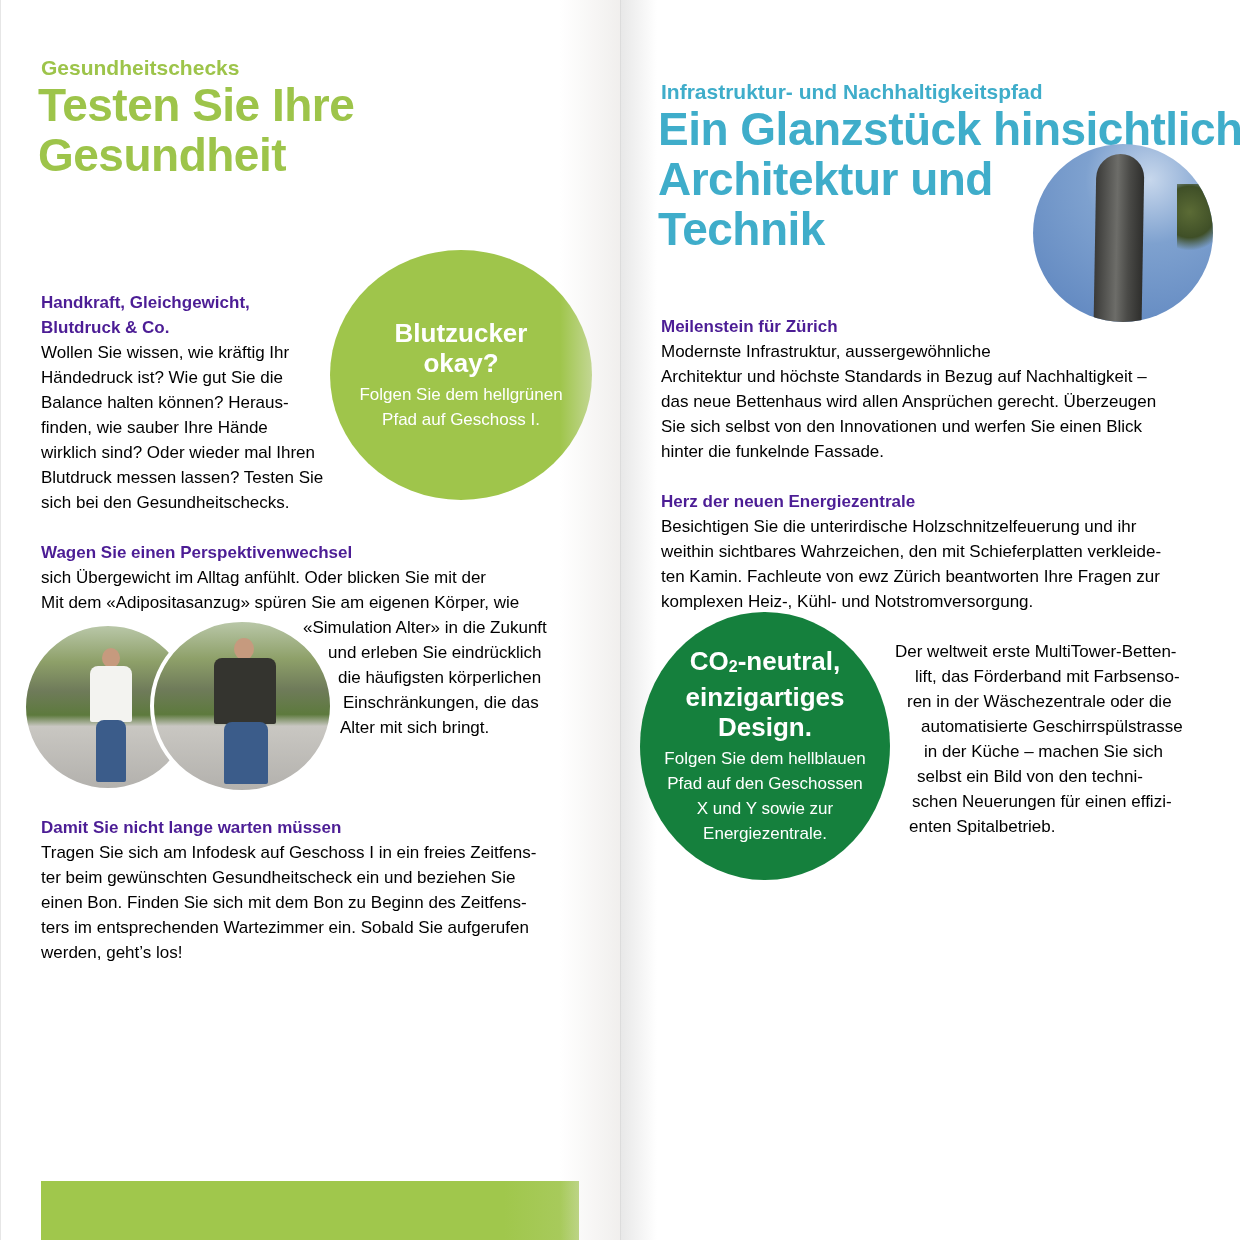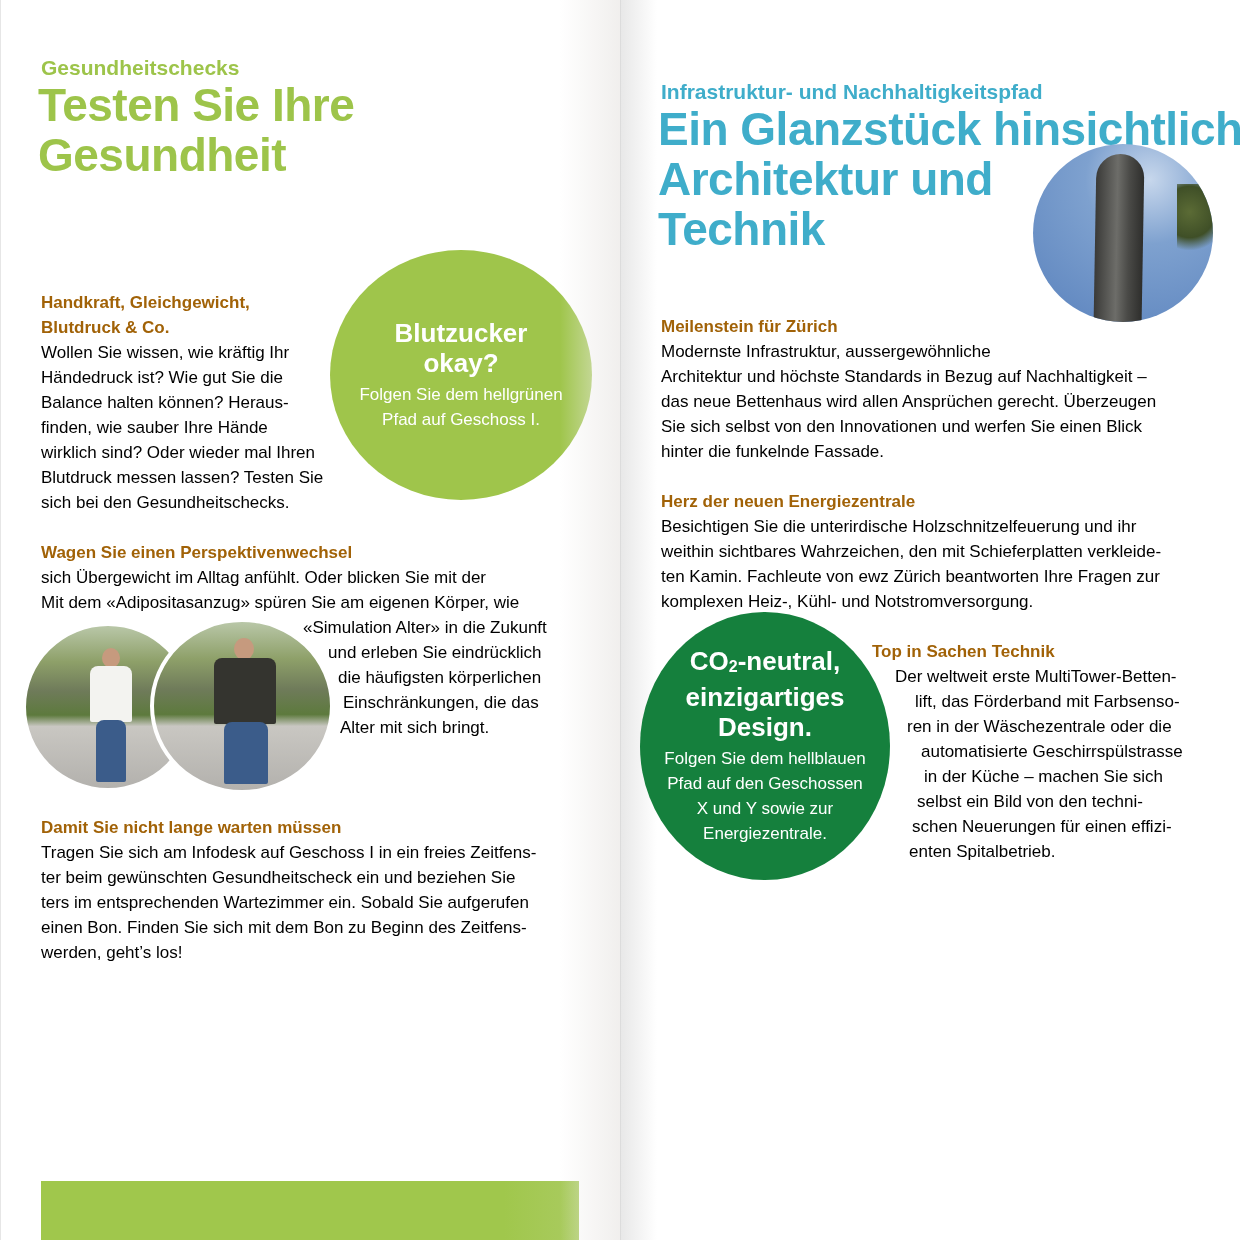--- a/index.html
+++ b/index.html
@@ -18,21 +18,21 @@
     position: absolute; top: 0; left: 621px; width: 36px; height: 1240px;
     background: linear-gradient(to right, rgba(232,232,232,1) 0%, rgba(255,255,255,0) 100%);
   }
   .page-edge-left { position: absolute; top: 0; left: 0; width: 1px; height: 1240px; background: #e6e6e6; }
 
   .kicker { position: absolute; font-weight: bold; font-size: 21px; }
   .headline { position: absolute; font-weight: bold; font-size: 46px; line-height: 50px; letter-spacing: -0.5px; }
   .green { color: #9dc44a; }
   .blue { color: #3fadca; }
 
-  .sec-title { font-weight: bold; font-size: 17px; line-height: 25px; color: #a16207; }
+  .sec-title { font-weight: bold; font-size: 17px; line-height: 25px; color: #4c1d95; }
   .body-text { font-size: 17px; line-height: 25px; color: #000000; }
   .line { display: block; white-space: nowrap; }
 
   .block { position: absolute; }
 
   .circle { position: absolute; border-radius: 50%; text-align: center; color: #fff; display: flex; flex-direction: column; align-items: center; justify-content: center; }
   .circle-green { background: #9fc54b; left: 330px; top: 250px; width: 262px; height: 250px; }
   .circle-blue { background: #15803d; left: 640px; top: 612px; width: 250px; height: 268px; }
   .circle-title { font-weight: bold; font-size: 26px; line-height: 30px; }
   .circle-text { font-size: 17px; line-height: 25px; margin-top: 4px; }
@@ -130,22 +130,22 @@
     <div class="figure fig-jeans" style="left:70px; top:100px; width:44px; height:62px;"></div>
   </div>
 
   <div class="block" style="left:41px; top:815px;">
     <div class="sec-title">
       <span class="line">Damit Sie nicht lange warten müssen</span>
     </div>
     <div class="body-text">
       <span class="line">Tragen Sie sich am Infodesk auf Geschoss I in ein freies Zeitfens-</span>
       <span class="line">ter beim gewünschten Gesundheitscheck ein und beziehen Sie</span>
+      <span class="line">einen Bon. Finden Sie sich mit dem Bon zu Beginn des Zeitfens-</span>
       <span class="line">ters im entsprechenden Wartezimmer ein. Sobald Sie aufgerufen</span>
-      <span class="line">einen Bon. Finden Sie sich mit dem Bon zu Beginn des Zeitfens-</span>
       <span class="line">werden, geht’s los!</span>
     </div>
   </div>
 
   <div class="bar bar-green"></div>
 </div>
 
 <div class="gutter-shadow-left"></div>
 
 <div class="page page-right">
@@ -175,23 +175,20 @@
     </div>
     <div class="body-text">
       <span class="line">Besichtigen Sie die unterirdische Holzschnitzelfeuerung und ihr</span>
       <span class="line">weithin sichtbares Wahrzeichen, den mit Schieferplatten verkleide-</span>
       <span class="line">ten Kamin. Fachleute von ewz Zürich beantworten Ihre Fragen zur</span>
       <span class="line">komplexen Heiz-, Kühl- und Notstromversorgung.</span>
     </div>
   </div>
 
   <div class="block" style="left:252px; top:615px;">
-    <div class="sec-title">
-      <span class="line">Top in Sachen Technik</span>
-    </div>
     <div class="body-text">
       <span class="line" style="padding-left:23px;">Der weltweit erste MultiTower-Betten-</span>
       <span class="line" style="padding-left:43px;">lift, das Förderband mit Farbsenso-</span>
       <span class="line" style="padding-left:35px;">ren in der Wäschezentrale oder die</span>
       <span class="line" style="padding-left:49px;">automatisierte Geschirrspülstrasse</span>
       <span class="line" style="padding-left:52px;">in der Küche – machen Sie sich</span>
       <span class="line" style="padding-left:45px;">selbst ein Bild von den techni-</span>
       <span class="line" style="padding-left:40px;">schen Neuerungen für einen effizi-</span>
       <span class="line" style="padding-left:37px;">enten Spitalbetrieb.</span>
     </div>

